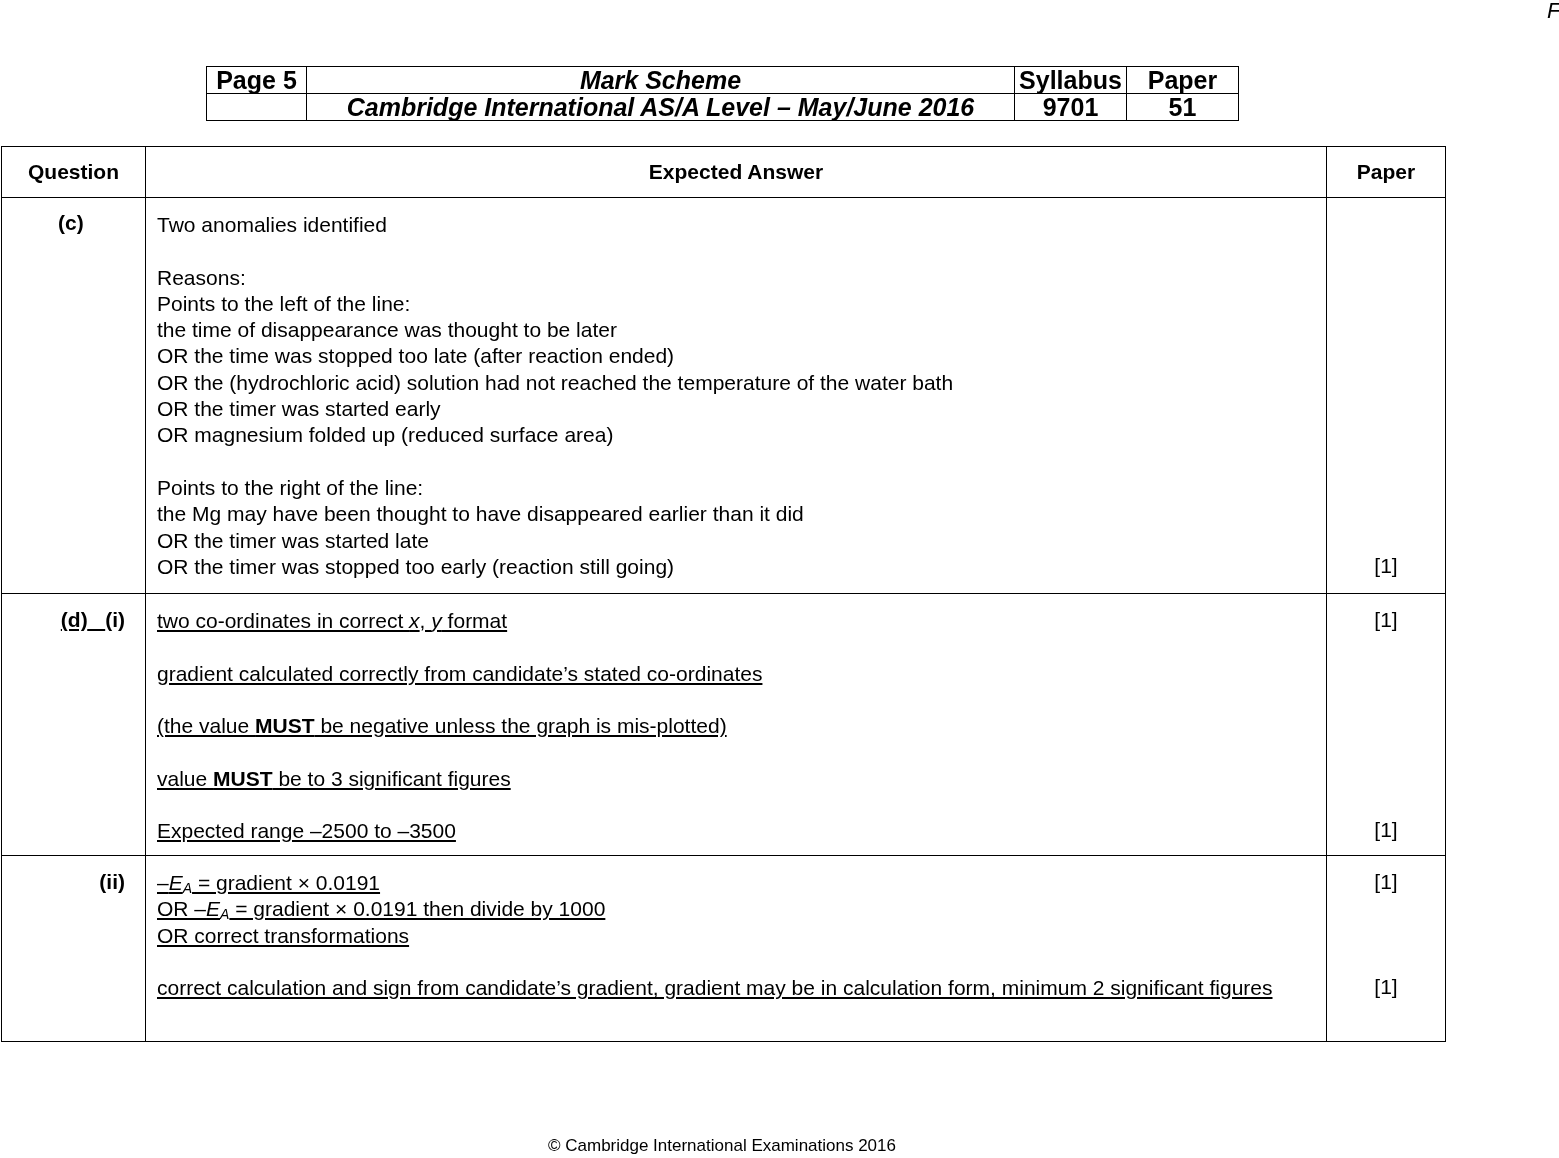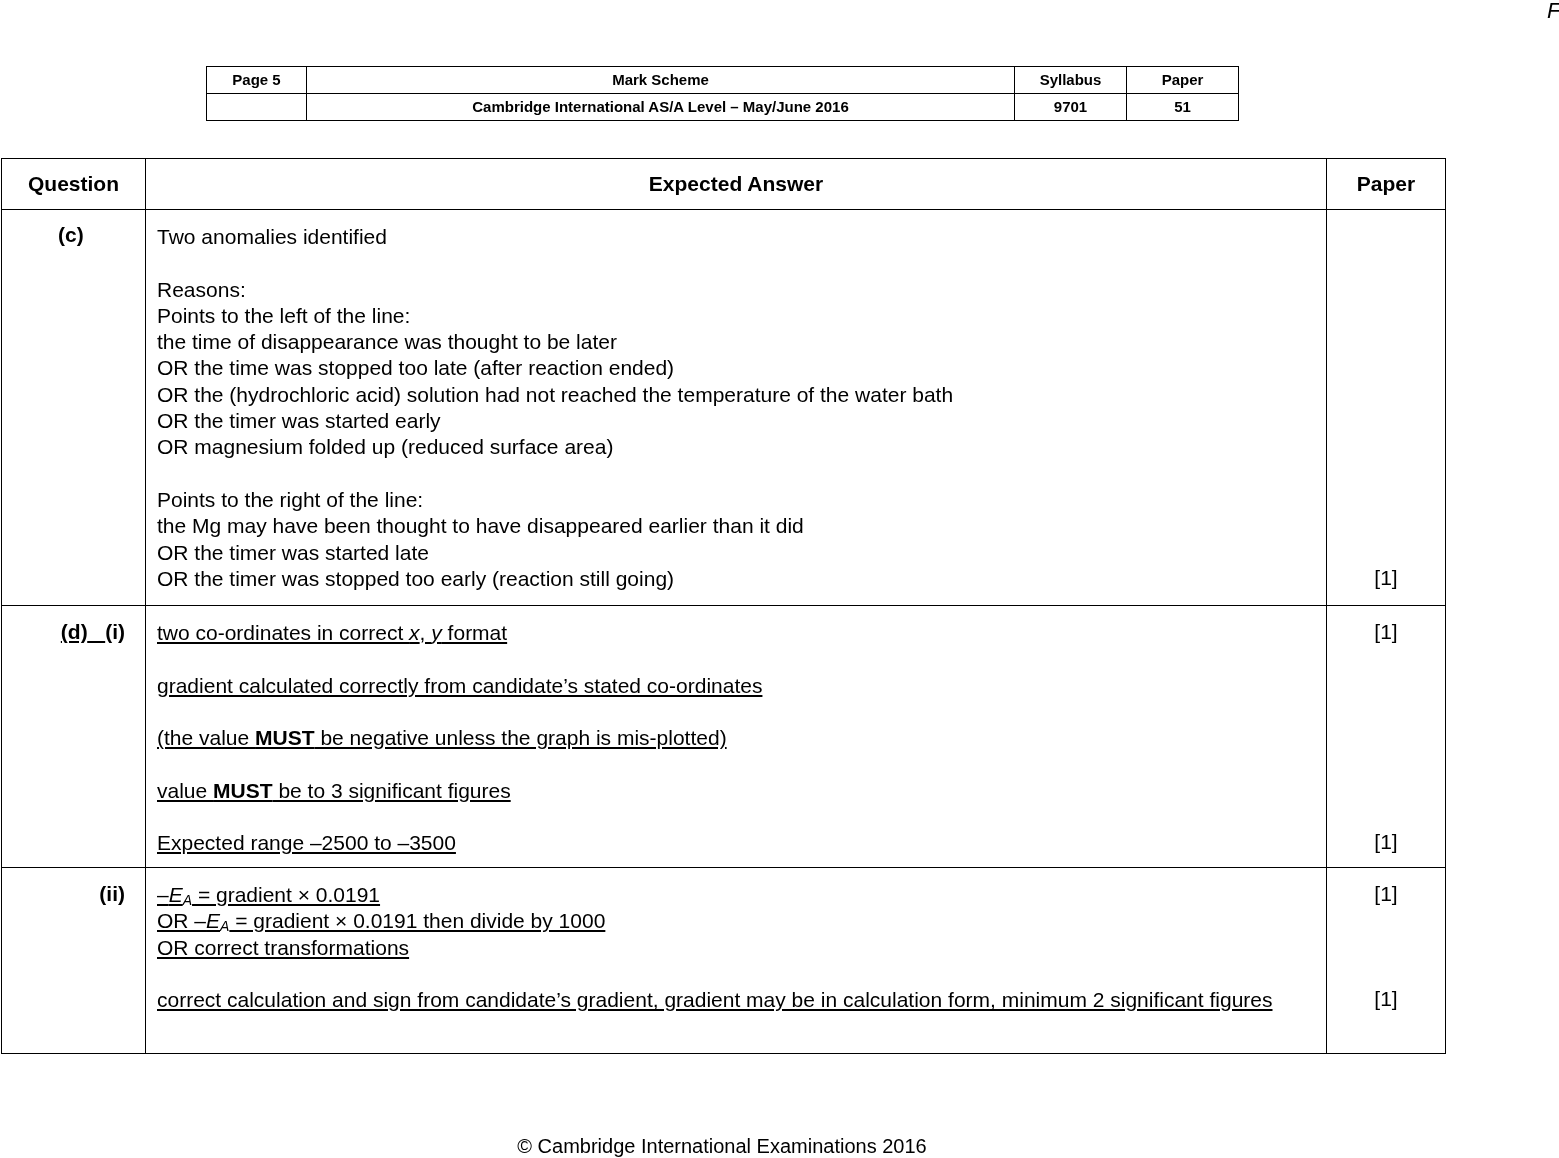--- a/index.html
+++ b/index.html
@@ -23,44 +23,43 @@
       font-style: italic;
       line-height: 22px;
     }
     
     .hdr {
       position: absolute;
       left: 206px;
       top: 66px;
       border-collapse: collapse;
       font-weight: bold;
-      font-size: 15px;
+      font-size: 25px;
     }
     .hdr td {
       border: 1.5px solid #000;
       text-align: center;
       padding: 0;
       height: 26px;
       line-height: 24px;
     }
     .hdr .c1 { width: 99px; }
-    .hdr .c2 { width: 707px; }
+    .hdr .c2 { width: 707px; font-style: italic; }
     .hdr .c3 { width: 111px; }
     .hdr .c4 { width: 111px; }
 
     
     .ms {
       position: absolute;
       left: 1px;
       top: 146px;
       border-collapse: collapse;
       font-size: 21px;
       table-layout: fixed;
       width: 1444px;
-      margin-top: 12px;
     }
     .ms th, .ms td {
       border: 1.5px solid #000;
       vertical-align: top;
     }
     .ms th {
       font-weight: bold;
       height: 48px;
       vertical-align: middle;
       text-align: center;
@@ -98,21 +97,21 @@
     b { font-weight: bold; }
     i { font-style: italic; }
     sub.ea { font-size: 14px; font-style: italic; vertical-align: -3px; line-height: 0; }
 
     .footer {
       position: absolute;
       top: 1133px;
       left: 0;
       width: 1444px;
       text-align: center;
-      font-size: 20px;
+      font-size: 17px;
       line-height: 26px;
     }
   </style>
 </head>
 <body>
 
 <div class="corner-glyph">F</div>
 
 <table class="hdr">
   <tbody>

